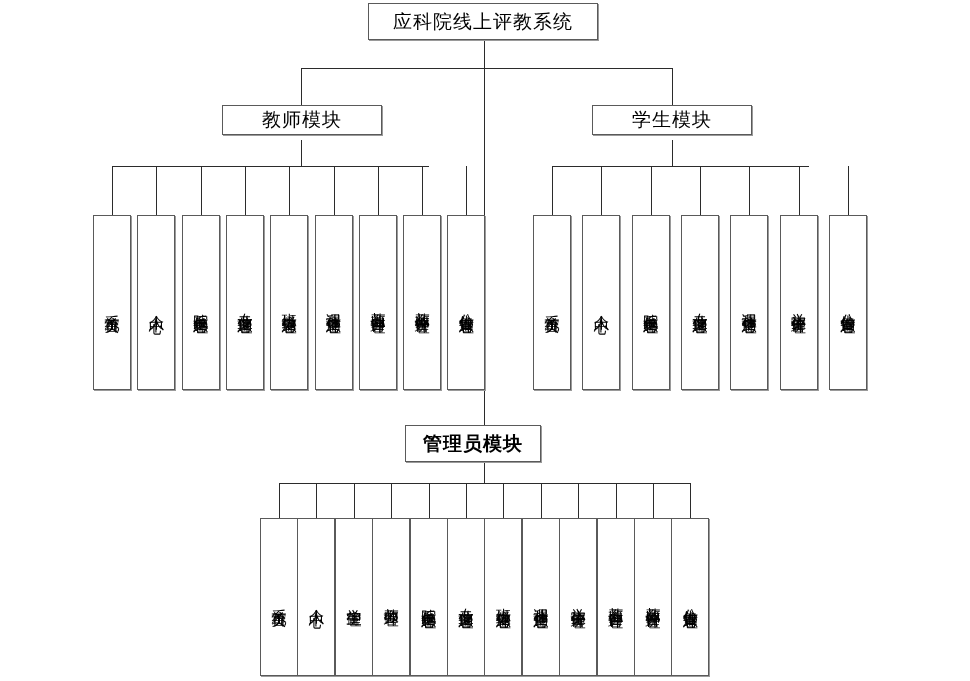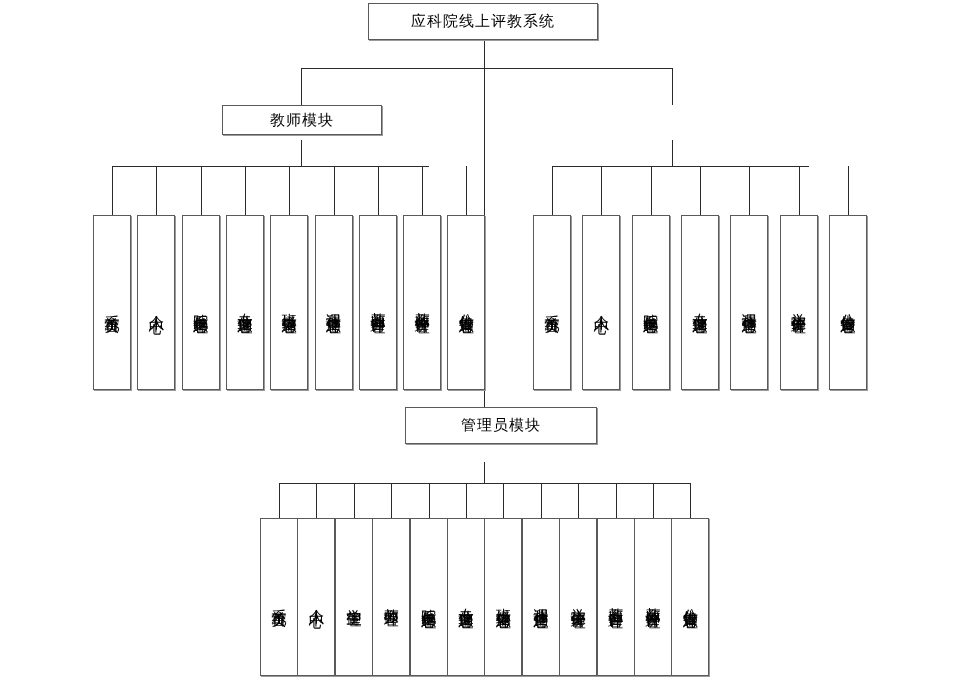--- a/index.html
+++ b/index.html
@@ -19,21 +19,21 @@
     background:#ffffff;
     border:1px solid #5a5a5a;
     box-shadow:1px 1px 0 0 #9a9a9a;
     display:flex;
     align-items:center;
     justify-content:center;
     color:#000000;
     z-index:3;
   }
   .node.horiz{
-    font-size:15px;
+    font-size:19px;
     letter-spacing:1px;
   }
   .node.vert{
     writing-mode:vertical-rl;
     text-orientation:upright;
     font-size:15px;
     line-height:1.08;
     letter-spacing:1.5px;
     padding-top:6px;
   }
@@ -42,21 +42,21 @@
     text-orientation:upright;
     white-space:normal;
     text-align:center;
   }
 
   
   .root{left:368px;top:3px;width:230px;height:37px;font-size:16px;}
   .lvl2{width:160px;height:30px;top:105px;}
   .teacher-mod{left:222px;}
   .student-mod{left:592px;}
-  .admin-mod{left:405px;top:407px;width:192px;height:37px;}
+  .admin-mod{left:405px;top:425px;width:136px;height:37px;font-weight:bold;}
 
   
   .leaf{width:38px;}
   .row-top .leaf{top:215px;height:175px;}
   .row-bottom .leaf{top:518px;height:158px;}
 
   
   .ln{position:absolute;background:#2b2b2b;z-index:1;}
   .ln.h{height:1px;}
   .ln.v{width:1px;}
@@ -117,20 +117,23 @@
     </div>
 
   <div class="node horiz root">
     <span>应科院线上评教系统</span>
   </div>
 
   <div class="node horiz lvl2 teacher-mod">
     <span>教师模块</span>
   </div>
 
+  <div class="node horiz lvl2 student-mod">
+    <span>学生模块</span>
+  </div>
 
   <div class="node horiz admin-mod">
     <span>管理员模块</span>
   </div>
 
   <div class="row-top" id="teacher-leaves">
       <div class="node vert leaf" style="left: 93px;">
         <span>系统首页</span>
       </div>
       <div class="node vert leaf" style="left: 137.3px;">

